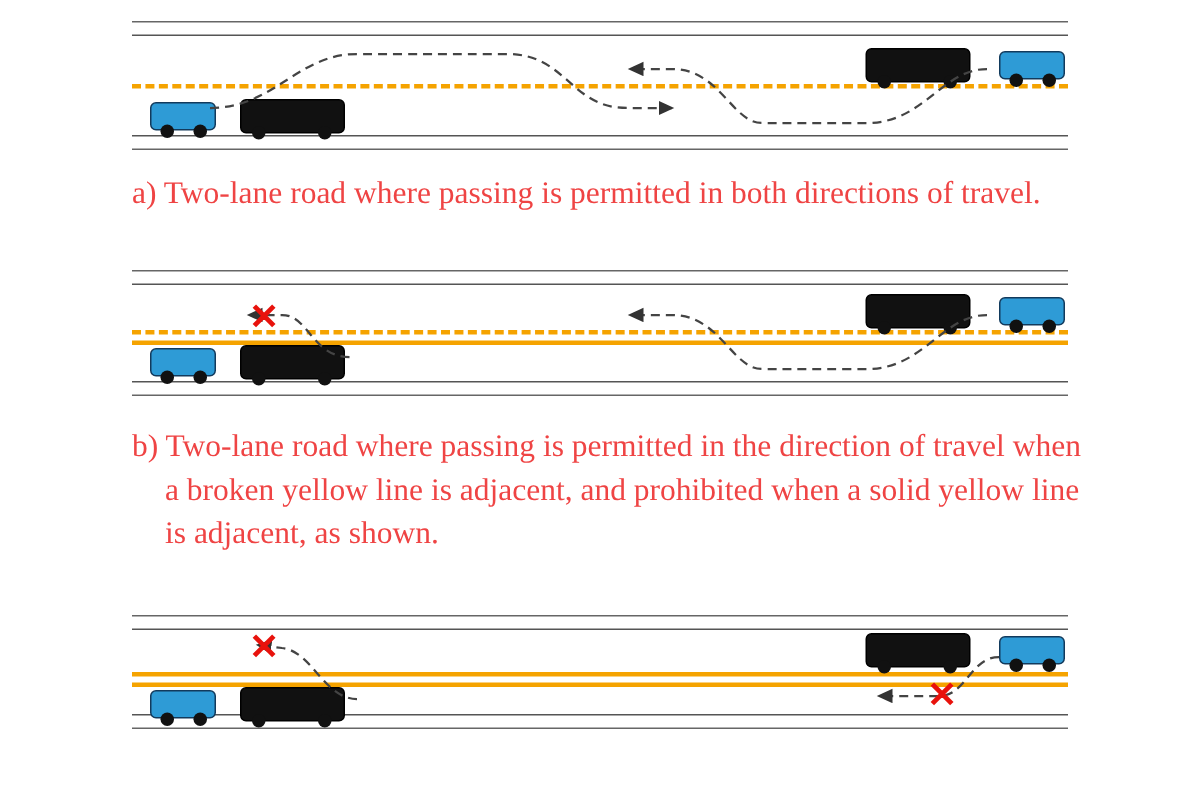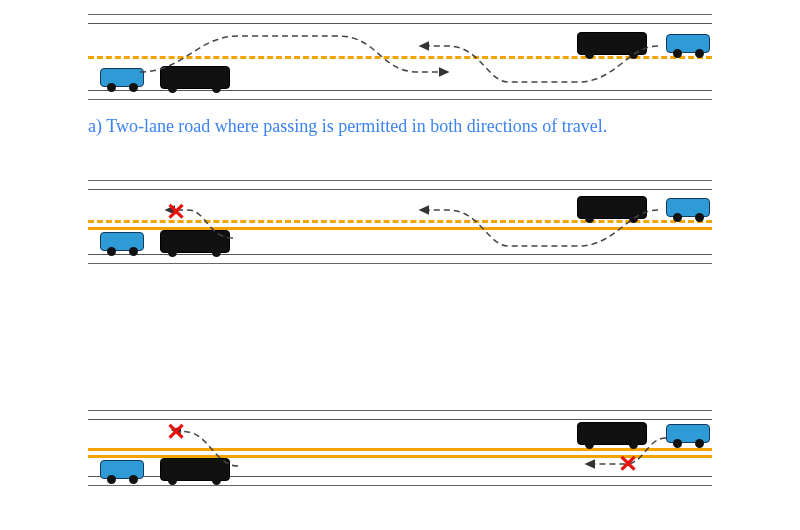--- a/index.html
+++ b/index.html
@@ -82,23 +82,23 @@
     color: #E8120C;
     font-size: 24px;
     font-weight: bold;
     font-family: "Liberation Sans", sans-serif;
     line-height: 1;
   }
 
   
   .caption {
     position: absolute;
-    font-size: 18px;
+    font-size: 21px;
     line-height: 1.38;
-    color: #3b82f6;
+    color: #ef4444;
   }
   #caption-a { left: 88px; top: 114px; width: 640px; }
   #caption-b { left: 88px; top: 283px; width: 640px; }
   #caption-c { left: 88px; top: 500px; width: 660px; }
   .caption .hang {
     display: block;
     padding-left: 22px;
     text-indent: -22px;
   }
   .caption .cont {
@@ -192,20 +192,25 @@
           <path d="M0,0 L7,3.2 L0,6.4 z" fill="#333"></path>
         </marker>
       </defs>
       <path d="M145,60 C120,60 118,32 100,32 L78,32" fill="none" stroke="#444" stroke-width="1.5" stroke-dasharray="6,4" marker-end="url(#arrB1)"></path>
       <path d="M570,32 C540,32 528,68 490,68 C452,68 440,68 420,68 C400,68 392,32 360,32 L332,32" fill="none" stroke="#444" stroke-width="1.5" stroke-dasharray="6,4" marker-end="url(#arrB2)"></path>
     </svg>
 
     <div class="xmark" style="left:78px; top:22px;">✕</div>
   </div>
 
+  <div class="caption" id="caption-b">
+    <span class="hang">b) Two-lane road where passing is permitted in the direction of travel when</span>
+    <span class="cont">a broken yellow line is adjacent, and prohibited when a solid yellow line</span>
+    <span class="cont">is adjacent, as shown.</span>
+  </div>
 
   <div class="diagram" id="diagram-c">
     <div class="road-line thin" style="top:2px;"></div>
     <div class="road-line" style="top:11px;"></div>
     <div class="center-solid" style="top:40px;"></div>
     <div class="center-solid" style="top:47px;"></div>
     <div class="road-line" style="top:68px;"></div>
     <div class="road-line thin" style="top:77px;"></div>
 
     <div class="car blue" style="left:12px;  top:52px;  width:42px; height:17px;"></div>

